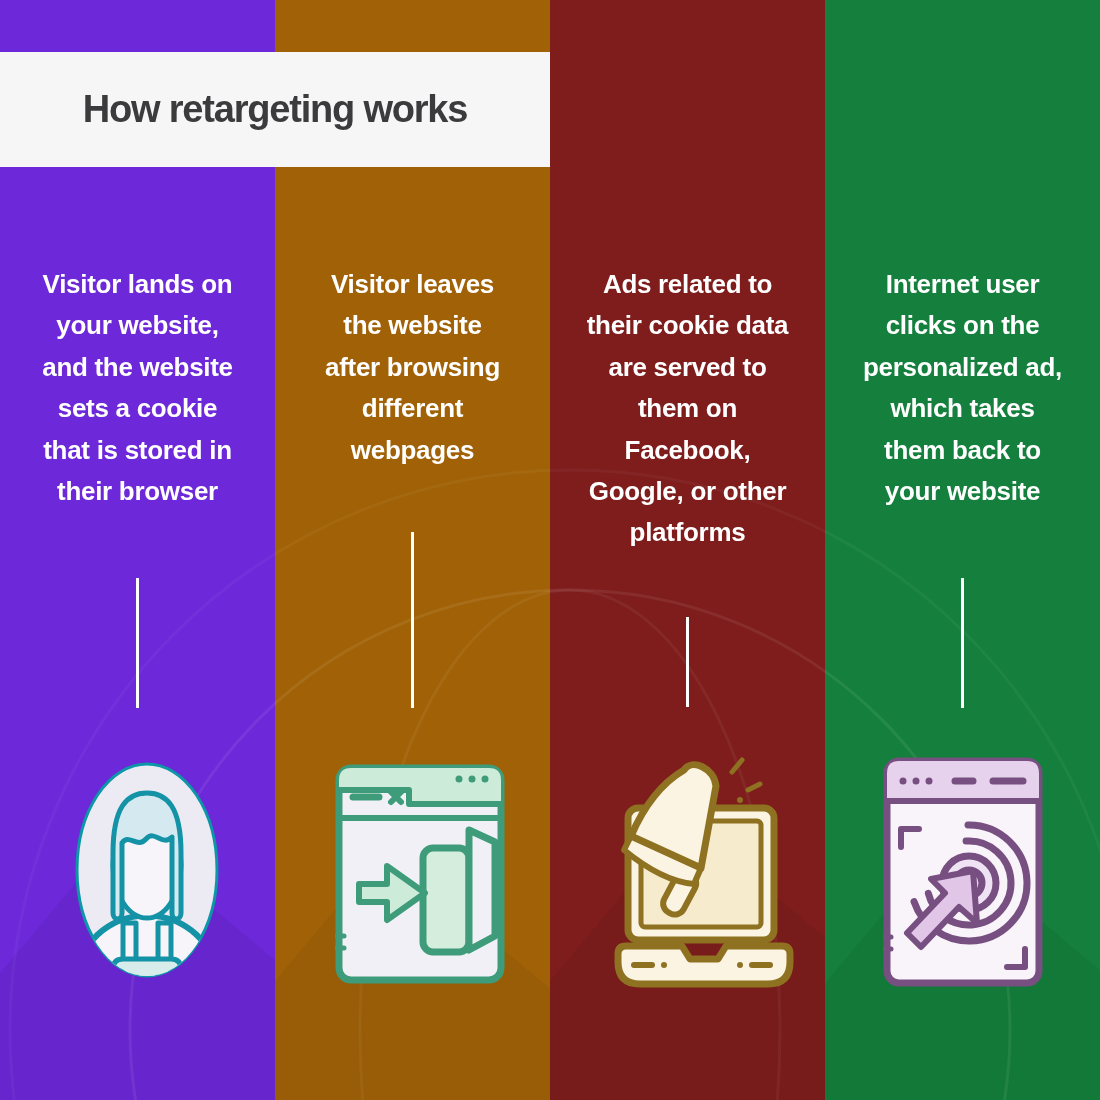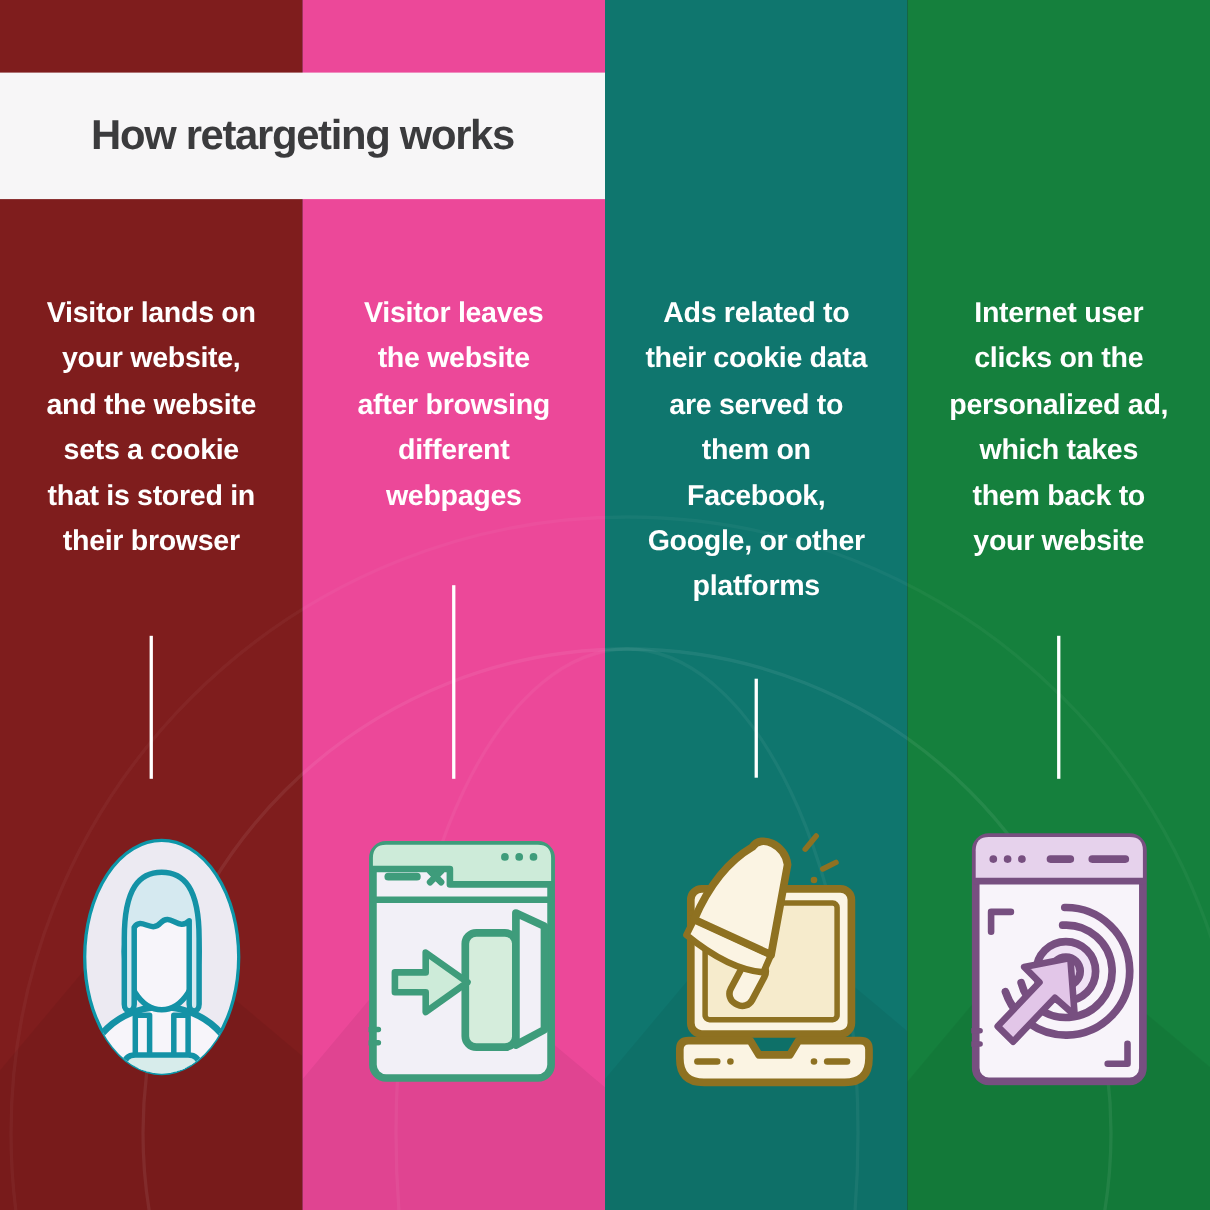--- a/index.html
+++ b/index.html
@@ -3,23 +3,23 @@
 <meta charset="utf-8">
 <style>
   html,body{margin:0;padding:0;background:#222;}
   .canvas{
     position:relative;width:1100px;height:1100px;overflow:hidden;
     font-family:"Liberation Sans","DejaVu Sans",sans-serif;
     -webkit-font-smoothing:antialiased;
   }
   .columns{display:flex;height:100%;}
   .col{position:relative;flex:0 0 275px;height:100%;overflow:hidden;}
-  .col1{background:#7f1d1d;}
-  .col2{background:#ec4899;}
-  .col3{background:#0f766e;}
+  .col1{background:#6d28d9;}
+  .col2{background:#a16207;}
+  .col3{background:#7f1d1d;}
   .col4{background:#15803d;}
 
   .shadow-band{
     position:absolute;width:430px;height:430px;background:rgba(0,0,0,0.05);
     transform:rotate(40deg);transform-origin:0 0;
   }
   .col1 .shadow-band{left:120px;top:830px;}
   .col2 .shadow-band{left:110px;top:850px;}
   .col3 .shadow-band{left:135px;top:820px;}
   .col4 .shadow-band{left:120px;top:840px;}
@@ -39,21 +39,21 @@
   .col3 .connector{top:617px;height:90px;}
   .col4 .connector{top:578px;height:130px;}
 
   .icon{position:absolute;z-index:2;}
   .col1 .icon{left:67px;top:755px;}
   .col2 .icon{left:60px;top:764px;}
   .col3 .icon{left:64px;top:756px;}
   .col4 .icon{left:58px;top:757px;}
 
   .title-band{
-    position:absolute;z-index:3;left:0;top:66px;width:550px;height:115px;
+    position:absolute;z-index:3;left:0;top:52px;width:550px;height:115px;
     background:#f7f6f7;display:flex;align-items:center;justify-content:center;
   }
   .title-band h1{
     margin:0;font-size:38px;font-weight:bold;letter-spacing:-1.2px;color:#3b3b3d;
   }
 </style>
 </head>
 <body>
 
 <div class="canvas">

